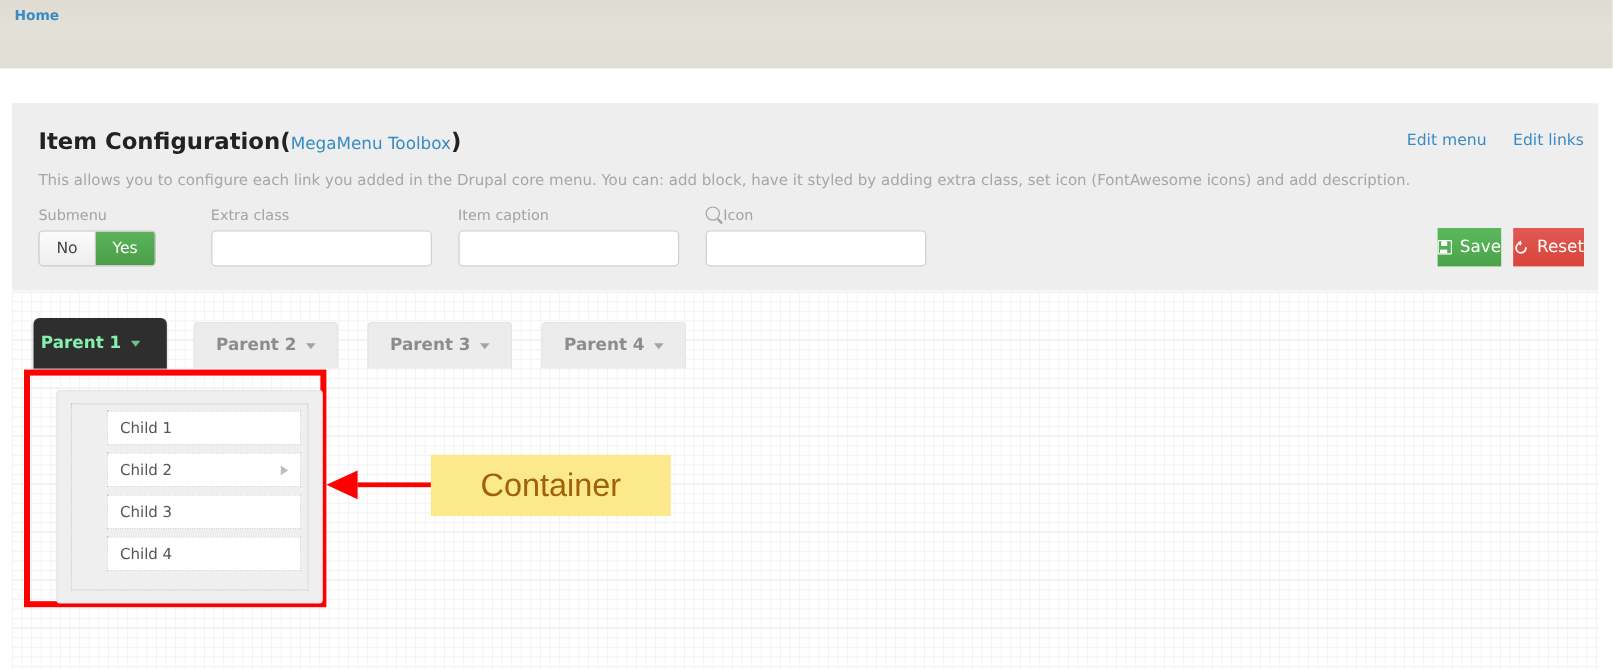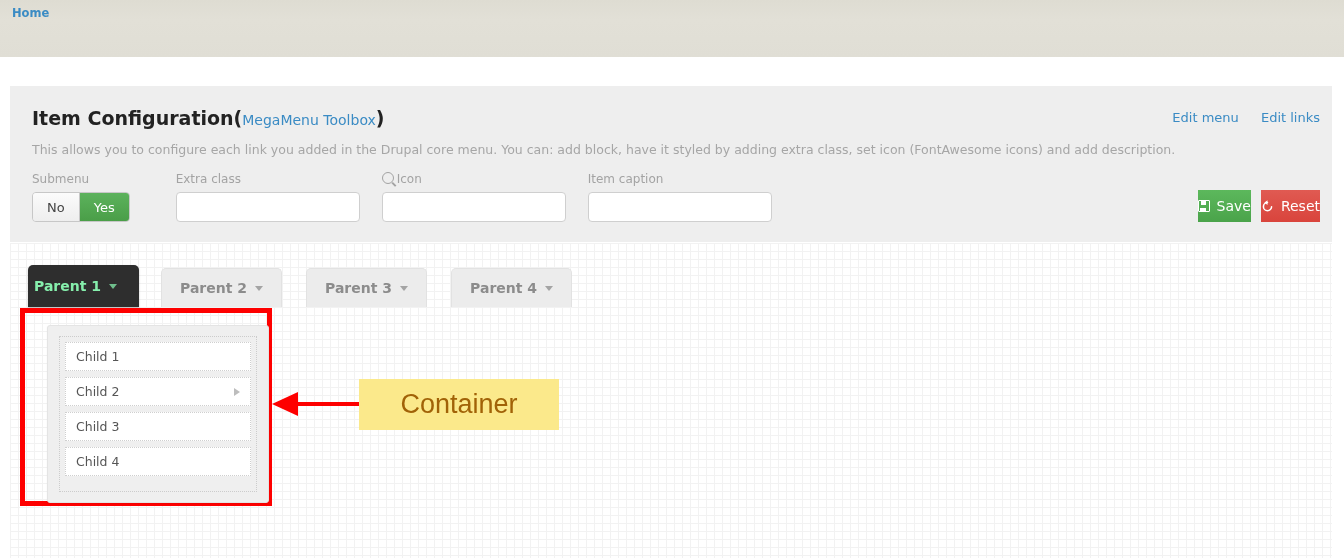--- a/index.html
+++ b/index.html
@@ -348,20 +348,21 @@
     height: 29px;
     margin-bottom: 6px;
     display: flex;
     align-items: center;
     padding: 0 10px;
     font-size: 12.5px;
     color: #555555;
     box-sizing: border-box;
     cursor: pointer;
     justify-content: space-between;
+    margin-left: 24px;
   }
   .child-item:last-child { margin-bottom: 0; }
   .child-caret-right {
     width: 0; height: 0;
     border-top: 4.5px solid transparent;
     border-bottom: 4.5px solid transparent;
     border-left: 6px solid #bdbdbd;
   }
 
   
@@ -428,26 +429,26 @@
         <div class="toggle-btn on">Yes</div>
       </div>
     </div>
 
     <div class="field" style="margin-left:26px;">
       <label class="field-label">Extra class</label>
       <input class="text-input" type="text" value="" style="">
     </div>
 
     <div class="field" style="margin-left:2px;">
+      <label class="field-label">Item caption</label>
+      <input class="text-input" type="text" value="" style="">
+    </div>
+
+    <div class="field" style="margin-left:2px;">
       <label class="field-label"><span class="search-glyph"></span><span>Icon</span></label>
-      <input class="text-input" type="text" value="" style="">
-    </div>
-
-    <div class="field" style="margin-left:2px;">
-      <label class="field-label">Item caption</label>
       <input class="text-input" type="text" value="" style="">
     </div>
 
     <div class="btn-group">
       <button class="btn btn-save">
         <span class="ico-floppy"></span>
         <span>Save</span>
       </button>
       <button class="btn btn-reset">
         <span class="ico-undo">

